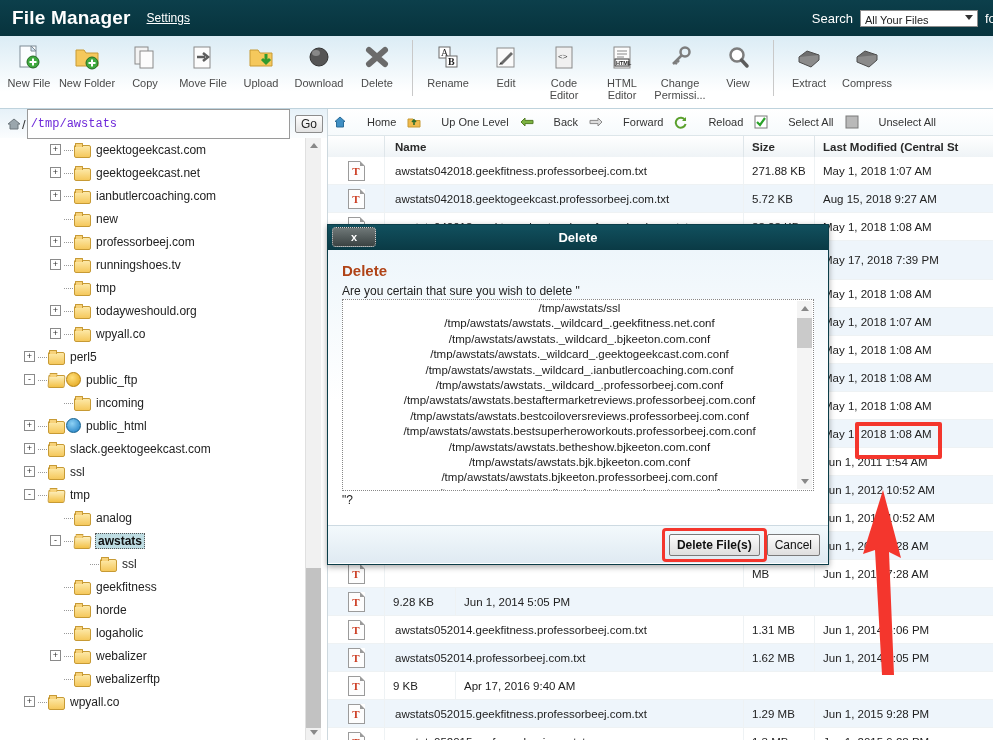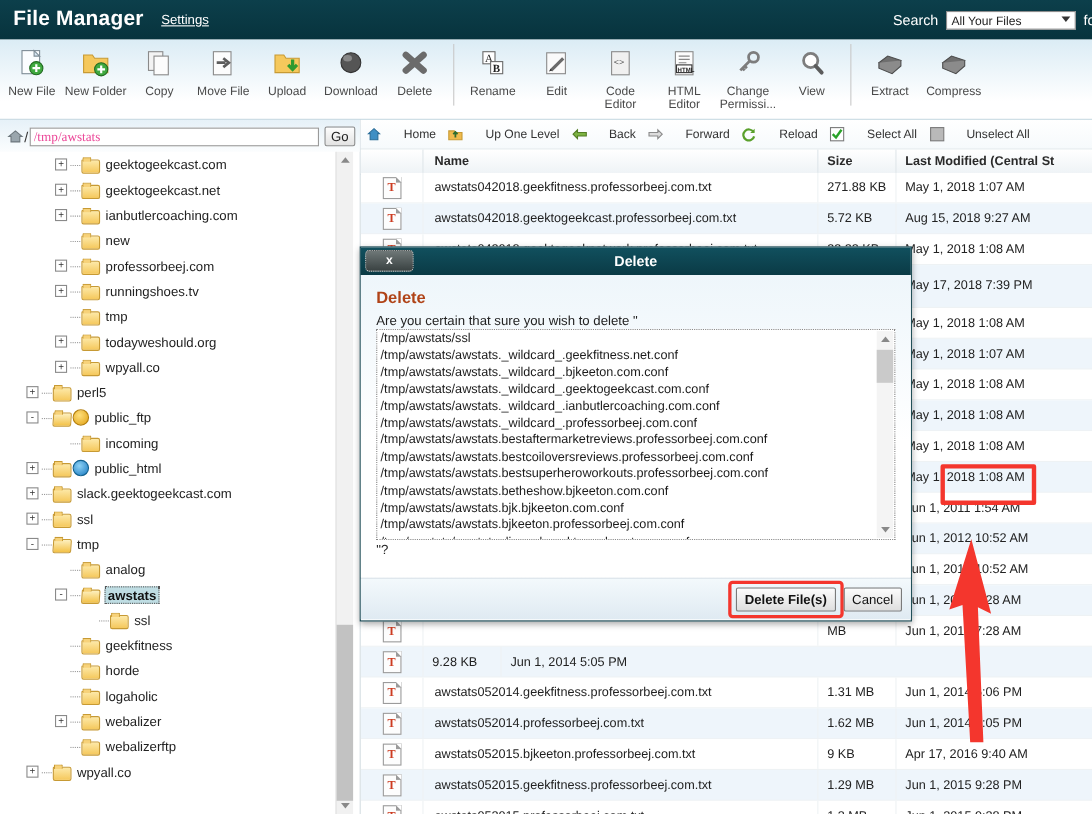--- a/index.html
+++ b/index.html
@@ -61,22 +61,22 @@
   #left-pane{
     position:absolute;left:0;top:109px;width:327px;height:631px;
     background:#fff;border-right:1px solid #cdd8de;
   }
   #path-row{
     height:24px;display:flex;align-items:center;padding:3px 4px 2px 6px;
     background:linear-gradient(#e6f1f8,#fbfdfe);
   }
   #path-input{
     flex:1;height:17px;border:1px solid #9a9a9a;background:#fff;
-    font-size:12px;padding:1px 3px;box-sizing:border-box;
-    font-family:Liberation Serif, serif;color:#ec4899;
+    font-size:12px;padding:14px 3px;box-sizing:border-box;
+    font-family:Liberation Mono, monospace;color:#6d28d9;
   }
   #go-btn{
     margin-left:5px;height:18px;padding:0 5px;border:1px solid #8c8c8c;
     background:linear-gradient(#fdfdfd,#e3e3e3);font-size:12px;cursor:pointer;
     border-radius:2px;color:#222;
   }
   #tree-scroll{
     position:absolute;top:29px;left:0;width:327px;height:602px;overflow:hidden;
   }
   .tnode{
@@ -192,21 +192,21 @@
   }
   #dlg-body{
     height:275px;background:linear-gradient(#eef6fb,#ffffff 55%);padding:12px 14px 0 14px;
     box-sizing:border-box;position:relative;
   }
   #dlg-h2{color:#b04317;font-size:15px;font-weight:bold;margin-bottom:5px;}
   #dlg-q{font-size:12px;color:#222;margin-bottom:1px;}
   #dlg-list{
     border:1px dotted #888;height:192px;overflow:hidden;position:relative;
     background:#fff;font-size:11.5px;line-height:15.4px;color:#1b1b1b;
-    padding:1px 0 0 1px;box-sizing:border-box;
+    padding:1px 0 0 1px;box-sizing:border-box;text-align:center;
   }
   #dlg-list .ln{white-space:nowrap;padding-left:2px;}
   #dlg-list-sb{
     position:absolute;right:1px;top:1px;width:15px;bottom:1px;background:#f4f4f4;
   }
   #dlg-list-thumb{position:absolute;left:0;top:17px;width:15px;height:30px;background:#cacaca;}
   #dlg-q2{font-size:12px;color:#222;margin-top:2px;}
   #dlg-foot{
     height:37px;background:linear-gradient(#f3f9fc,#dfeaf2);
     border-top:1px solid #cddae2;display:flex;align-items:center;
@@ -815,21 +815,20 @@
           <span class="txt-ico">T</span>
         </div>
         <div class="col-name">awstats052014.professorbeej.com.txt</div>
         <div class="col-size">1.62 MB</div>
         <div class="col-date" style="white-space: nowrap;">Jun 1, 2014 5:05 PM</div>
       </div>
       <div class="frow" style="height: 27px;">
         <div class="col-ico">
           <span class="txt-ico">T</span>
         </div>
-        <div class="col-name">awstats052015.bjkeeton.professorbeej.com.txt</div>
         <div class="col-size">9 KB</div>
         <div class="col-date" style="white-space: nowrap;">Apr 17, 2016 9:40 AM</div>
       </div>
       <div class="frow alt" style="height: 27px;">
         <div class="col-ico">
           <span class="txt-ico">T</span>
         </div>
         <div class="col-name">awstats052015.geekfitness.professorbeej.com.txt</div>
         <div class="col-size">1.29 MB</div>
         <div class="col-date" style="white-space: nowrap;">Jun 1, 2015 9:28 PM</div>

